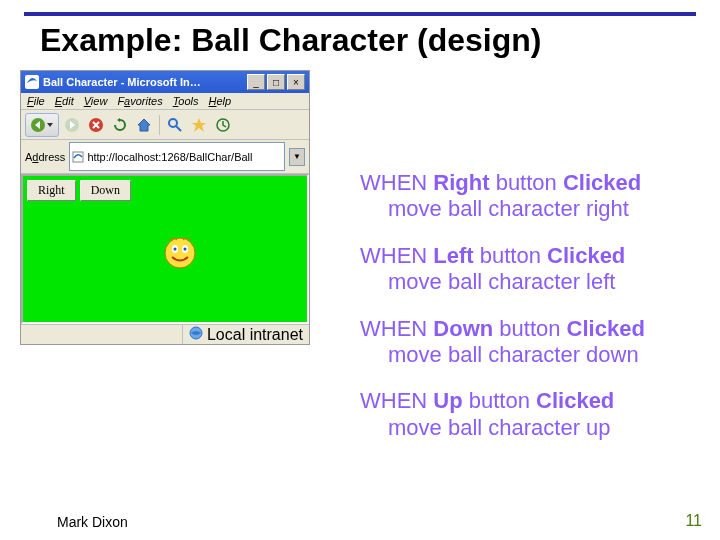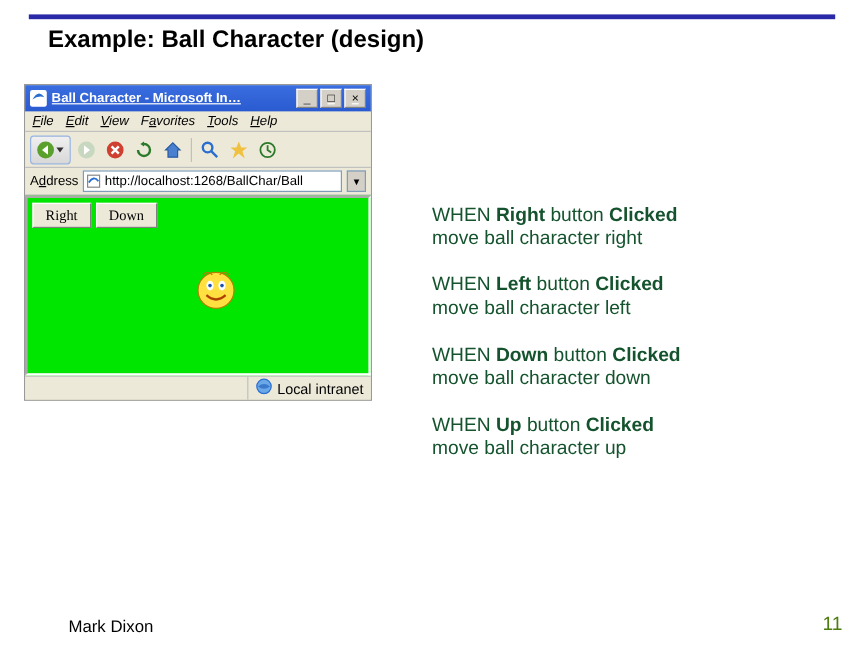--- a/index.html
+++ b/index.html
@@ -1,49 +1,49 @@
 <!DOCTYPE html>
 <html><head>
 <meta charset="utf-8">
 <style>
   * { box-sizing: border-box; margin: 0; padding: 0; }
   html, body { width: 720px; height: 540px; background: #fff; font-family: Arial, sans-serif; }
   .slide { width: 720px; height: 540px; position: relative; background: #fff; }
   .rule { position: absolute; left: 24px; right: 24px; top: 12px; height: 4px; background: #2a2aa8; }
-  .title { position: absolute; left: 40px; top: 22px; font-size: 20px; font-weight: bold; color: #000; }
+  .title { position: absolute; left: 40px; top: 22px; font-size: 32px; font-weight: bold; color: #000; }
   .browser { position: absolute; left: 20px; top: 70px; width: 290px; border: 1px solid #999; background: #ece9d8; font-family: Tahoma, Arial, sans-serif; font-size: 11px; }
-  .ttlbar { display: flex; align-items: center; height: 22px; background: linear-gradient(#3a6ee0, #2a5ad0); color: #fff; padding: 0 4px; text-decoration: underline; }
+  .ttlbar { display: flex; align-items: center; height: 22px; background: linear-gradient(#3a6ee0, #2a5ad0); color: #fff; padding: 0 4px; }
   .ttlbar .appicon { width: 14px; height: 14px; background: #fff; border-radius: 2px; display: flex; align-items: center; justify-content: center; margin-right: 4px; }
   .ttlbar .appicon svg { display: block; }
   .ttl { font-weight: bold; flex: 1; white-space: nowrap; overflow: hidden; text-overflow: ellipsis; }
   .winbtns { display: flex; gap: 2px; }
   .winbtn { width: 18px; height: 16px; background: #d4d0c8; border: 1px solid #fff; border-right-color: #808080; border-bottom-color: #808080; color: #000; font-size: 10px; display: flex; align-items: center; justify-content: center; }
   .menubar { display: flex; gap: 10px; padding: 2px 6px; background: #ece9d8; border-bottom: 1px solid #c0c0c0; font-style: italic; }
   .menubar span u { text-decoration: underline; }
   .toolbar { height: 30px; background: #ece9d8; border-bottom: 1px solid #c0c0c0; display: flex; align-items: center; padding: 0 4px; gap: 2px; }
   .tbtn { width: 22px; height: 22px; border: 1px solid transparent; display: flex; align-items: center; justify-content: center; border-radius: 2px; }
   .tbtn.big { width: 34px; height: 24px; background: linear-gradient(#f0f0f0,#d8d8d8); border: 1px solid #98b4e2; border-radius: 3px; }
   .tbtn svg { display: block; }
   .tsep { width: 1px; height: 20px; background: #c0c0c0; margin: 0 2px; }
   .addrbar { display: flex; align-items: center; padding: 2px 4px; background: #ece9d8; border-bottom: 1px solid #c0c0c0; gap: 4px; }
   .addrbar .lbl { font-size: 11px; }
-  .addrbox { flex: 1; height: 18px; background: #fff; border: 1px solid #7f9db9; display: flex; align-items: center; padding: 0 2px; gap: 3px; }
+  .addrbox { flex: 1; height: 29px; background: #fff; border: 1px solid #7f9db9; display: flex; align-items: center; padding: 0 2px; gap: 3px; }
   .addrbox .pgicon { width: 12px; height: 12px; }
   .addrbox input { border: none; outline: none; flex: 1; font-size: 11px; font-family: Tahoma, Arial; background: transparent; }
   .addrdd { width: 16px; height: 18px; background: #d4d0c8; border: 1px solid #7f9db9; display: flex; align-items: center; justify-content: center; font-size: 8px; }
   .content { height: 150px; background: #00e600; border: 2px inset #fff; position: relative; }
   .ctrlrow { position: absolute; top: 4px; left: 4px; display: flex; gap: 4px; }
   .ctrlbtn { background: #ece9d8; border: 1px solid #808080; border-top-color: #fff; border-left-color: #fff; padding: 2px 10px; font-family: Tahoma; font-size: 12px; }
   .ball { position: absolute; top: 60px; left: 140px; width: 34px; height: 34px; }
-  .statusbar { display: flex; align-items: center; height: 20px; background: #ece9d8; border-top: 1px solid #c0c0c0; font-size: 12px; }
+  .statusbar { display: flex; align-items: center; height: 20px; background: #ece9d8; border-top: 1px solid #c0c0c0; font-size: 16px; }
   .statusbar .cell1 { flex: 1; border-right: 1px solid #c0c0c0; height: 100%; }
   .statusbar .cell2 { display: flex; align-items: center; gap: 4px; padding: 0 6px; }
-  .pseudo { position: absolute; left: 360px; top: 170px; font-family: Arial, sans-serif; font-size: 16px; color: #14532d; line-height: 1.2; }
+  .pseudo { position: absolute; left: 360px; top: 170px; font-family: Arial, sans-serif; font-size: 22px; color: #8b5cf6; line-height: 1.2; }
   .pseudo .block { margin-bottom: 20px; }
-  .pseudo .action { }
+  .pseudo .action { margin-left: 28px; }
   .footer-name { position: absolute; left: 12px; bottom: 10px; font-size: 14px; color: #000; margin-left: 45px; }
   .footer-page { position: absolute; right: 18px; bottom: 10px; font-size: 16px; color: #4d7c0f; }
 </style>
 </head>
 <body>
 
 <div class="slide">
   <div class="rule"></div>
   <div class="title">Example: Ball Character (design)</div>
 

